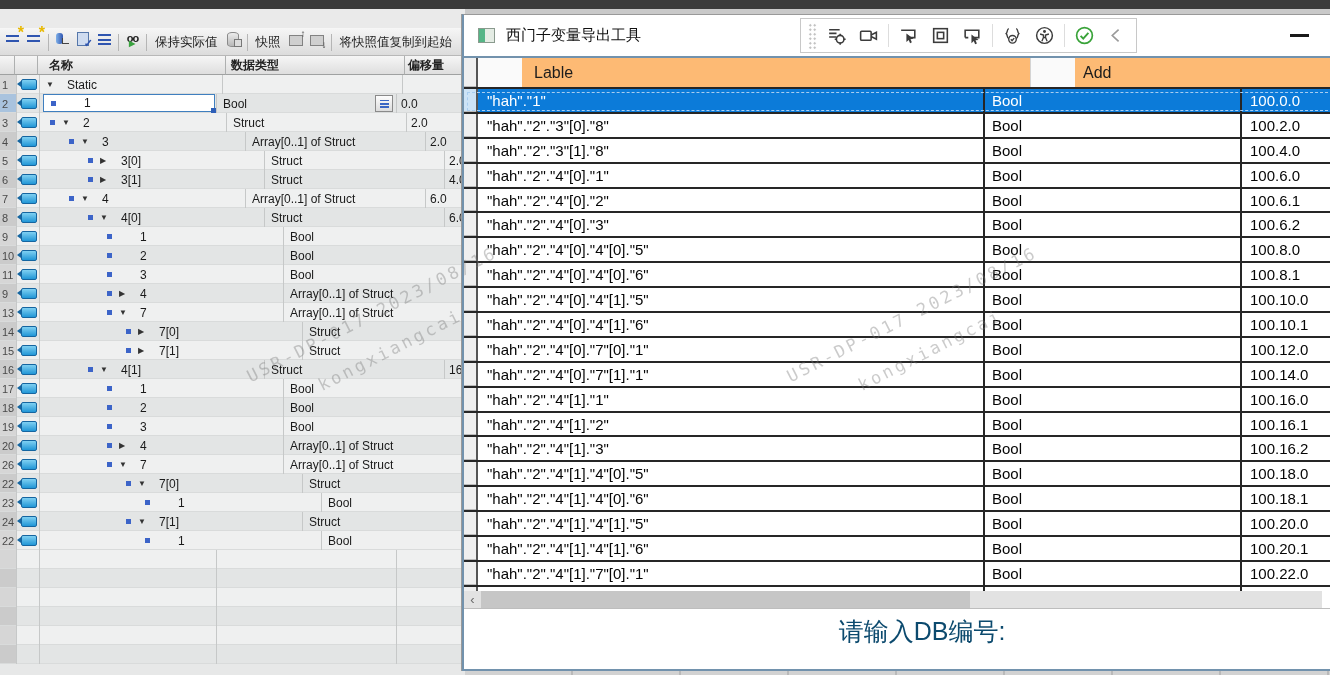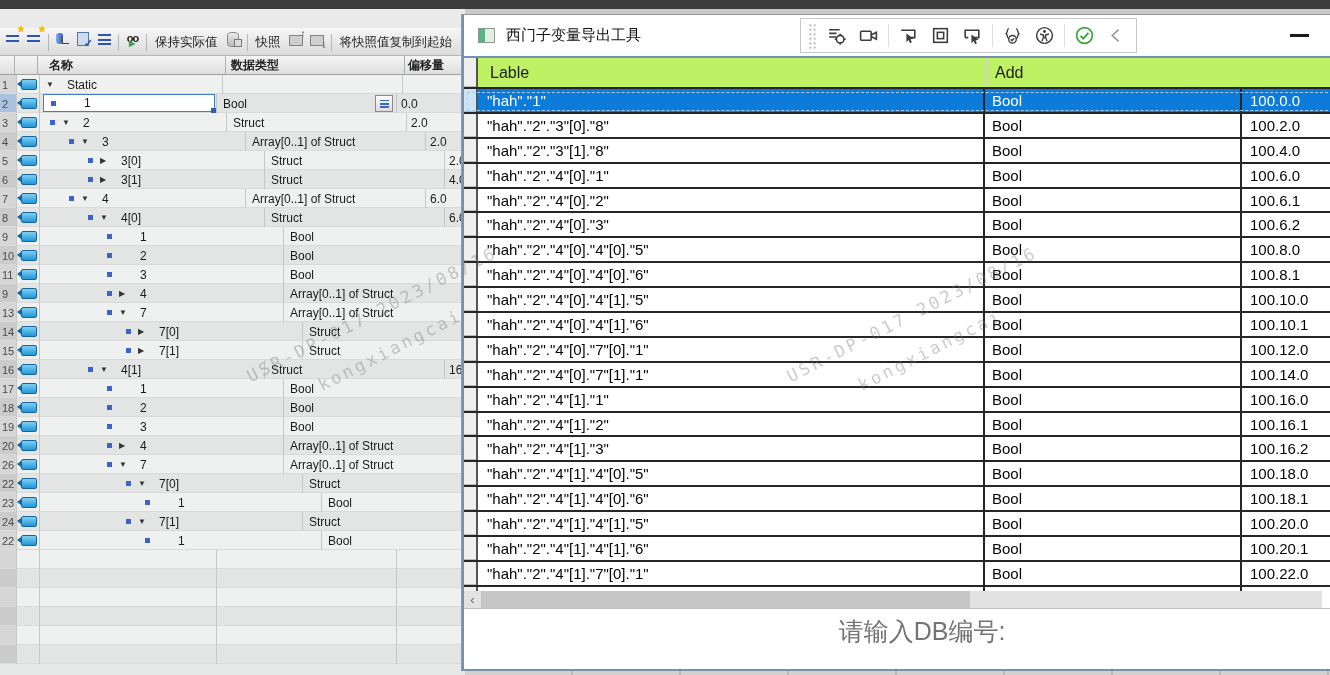--- a/index.html
+++ b/index.html
@@ -82,40 +82,40 @@
        background:#fff;border:1px solid #c8c8c8;padding:0 7px;gap:7px;}
   .grip{width:9px;height:26px;background-image:radial-gradient(#bdbdbd 1px,transparent 1.2px);
        background-size:4.5px 4.5px;flex:none;}
   .vs-btn{width:25px;height:25px;display:flex;align-items:center;justify-content:center;flex:none;}
   .vs-btn svg{width:21px;height:21px;}
   .vsep{width:1px;height:23px;background:#ddd;flex:none;}
 
   .dg{position:absolute;left:0;top:43px;right:0;}
   .dg-header{display:flex;height:29px;border-bottom:2px solid #262626;background:#fafafa;}
   .dgh{font-size:16px;color:#1c1c1c;display:flex;align-items:center;border-right:1px solid #d4d4d4;
-       overflow:hidden;flex:none;background:#bef264;}
+       overflow:hidden;flex:none;background:#fdba74;margin-left:44px;}
   .rh{width:12px;background:#efefef;border-right:2px solid #555;flex:none;box-shadow:inset 0 -1px #bbb;}
   .col-label{width:496px;padding-left:12px;} .col-ty{width:248px;padding-left:8px;} .col-add{flex:1;padding-left:8px;}
   .dgrow{display:flex;height:22.9px;border-bottom:2px solid #262626;background:#fff;}
   .dgc{font-size:15px;color:#050505;display:flex;align-items:center;overflow:hidden;flex:none;
        border-right:2px solid #262626;white-space:nowrap;}
   .dgc.col-label{padding-left:9px;} .dgc.col-ty{padding-left:7px;} .dgc.col-add{padding-left:8px;border-right:none;}
   .dgrow.sel{background:var(--sel);outline:1.5px dashed #a8cdf0;outline-offset:-4px;}
   .dgrow.sel .dgc{color:#fff;}
   .dgrow.sel .rh{background:#cde3f6;}
   .dg-empty{display:flex;height:23px;background:#fff;}
   .dg-empty .dgc{height:100%;}
   .hscroll{position:absolute;left:0;right:0;top:576px;height:17px;background:#e2e2e2;}
   .hs-btn{position:absolute;left:0;top:0;width:17px;height:17px;display:flex;align-items:center;
        justify-content:center;color:#6a6a6a;font-size:13px;}
   .hs-thumb{position:absolute;left:17px;top:0;width:489px;height:17px;background:#c6c6c6;}
   .hs-corner{position:absolute;right:0;top:0;width:14px;height:17px;background:#fff;}
   .prompt-area{position:absolute;left:0;right:0;top:593px;bottom:0;background:#fff;
        border-top:1px solid #bdbdbd;display:flex;justify-content:center;}
-  .prompt{margin-top:6px;font-size:25px;color:#737373;transform:translateX(22px);}
+  .prompt{margin-top:6px;font-size:25px;color:#0c4a6e;transform:translateX(22px);}
 
   
   .wm{position:absolute;transform:rotate(-27deg);color:rgba(118,118,118,0.38);
       font-family:"DejaVu Sans Mono","Liberation Mono",monospace;font-size:17px;letter-spacing:3px;
       line-height:40px;white-space:pre;pointer-events:none;z-index:60;text-align:center;}
 </style>
 </head>
 <body>
 
 <div class="app">

